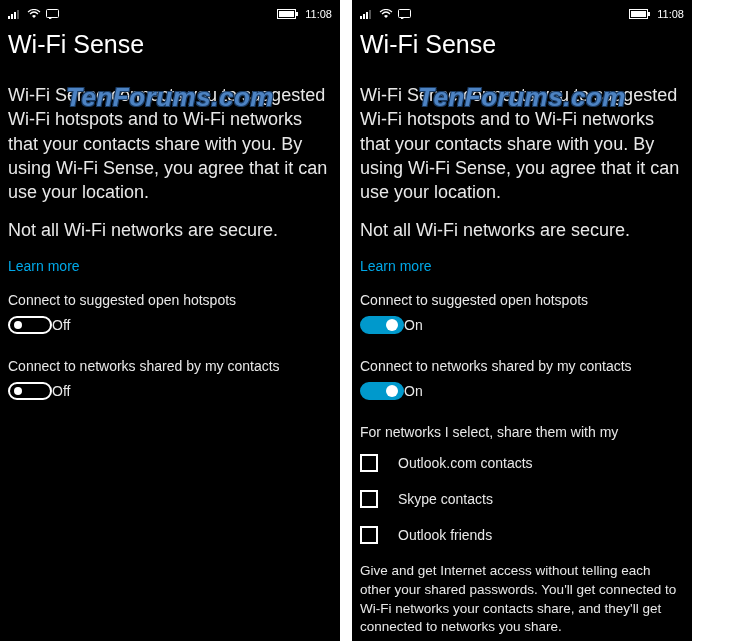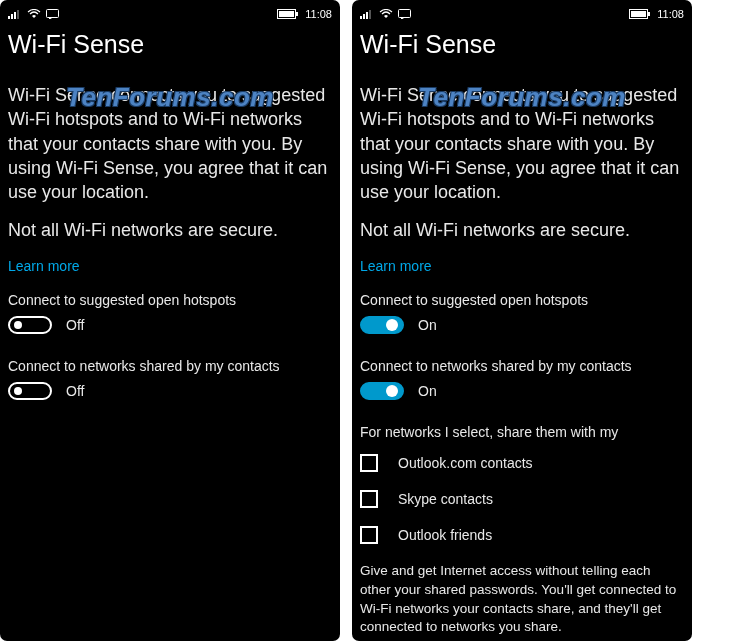--- a/index.html
+++ b/index.html
@@ -12,21 +12,20 @@
       height: 641px;
     }
     .phone-screen {
       width: 340px;
       height: 641px;
       background: #000;
       color: #fff;
       position: relative;
       overflow: hidden;
       padding: 4px 8px 0 8px;
-      border-radius: 7px;
     }
     .status-bar {
       display: flex;
       align-items: center;
       height: 20px;
       font-size: 11px;
       color: #fff;
     }
     .status-left {
       display: flex;
@@ -74,21 +73,20 @@
       margin-bottom: 18px;
     }
     .setting-label {
       font-size: 14px;
       color: #e8e8e8;
       margin-bottom: 8px;
     }
     .toggle-row {
       display: flex;
       align-items: center;
-      gap: 14px;
       margin-bottom: 24px;
     }
     .toggle {
       width: 44px;
       height: 18px;
       border: 2px solid #fff;
       border-radius: 11px;
       position: relative;
       cursor: pointer;
       background: transparent;

